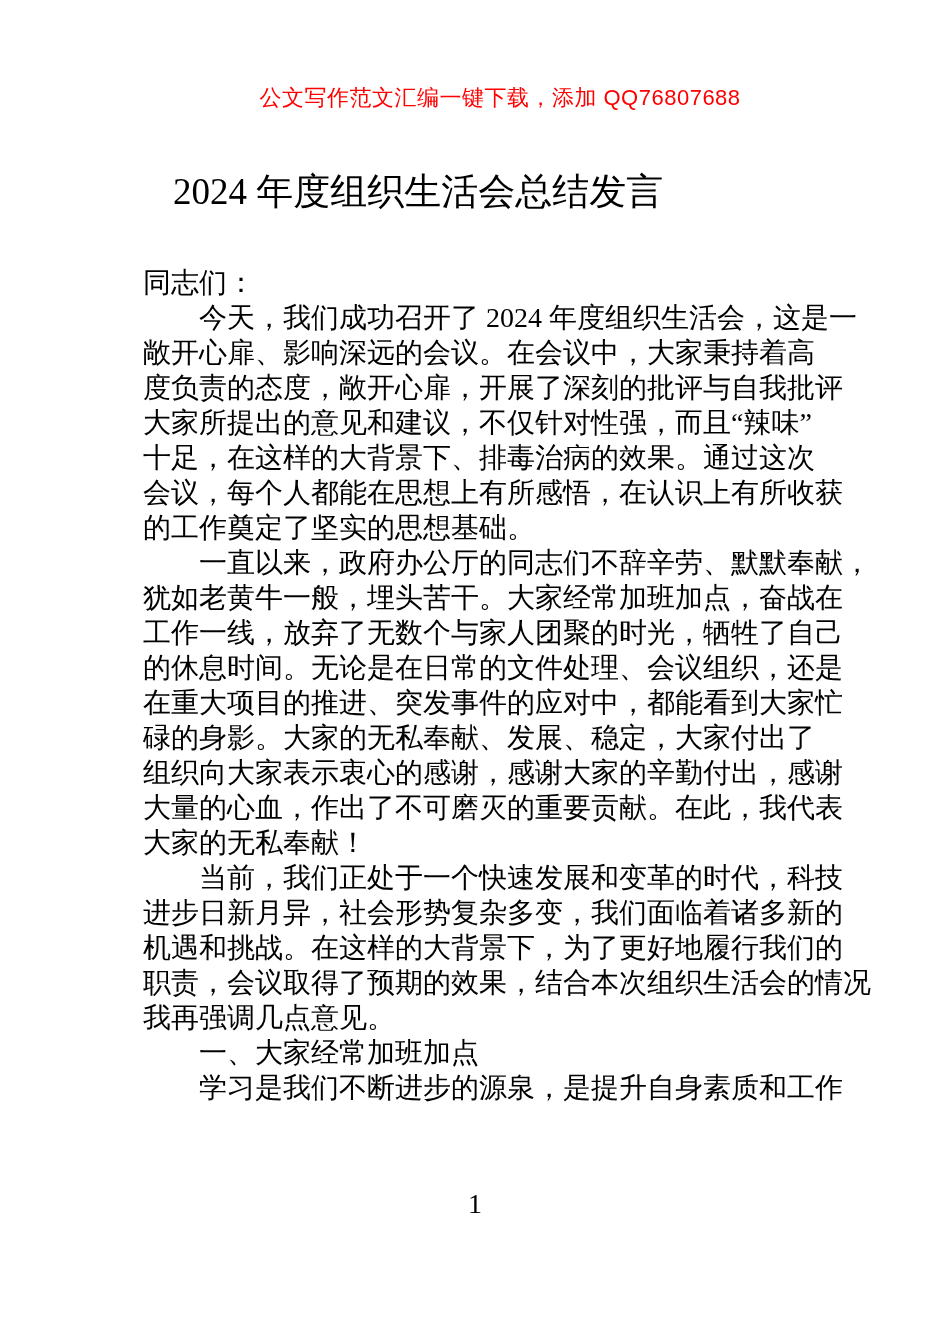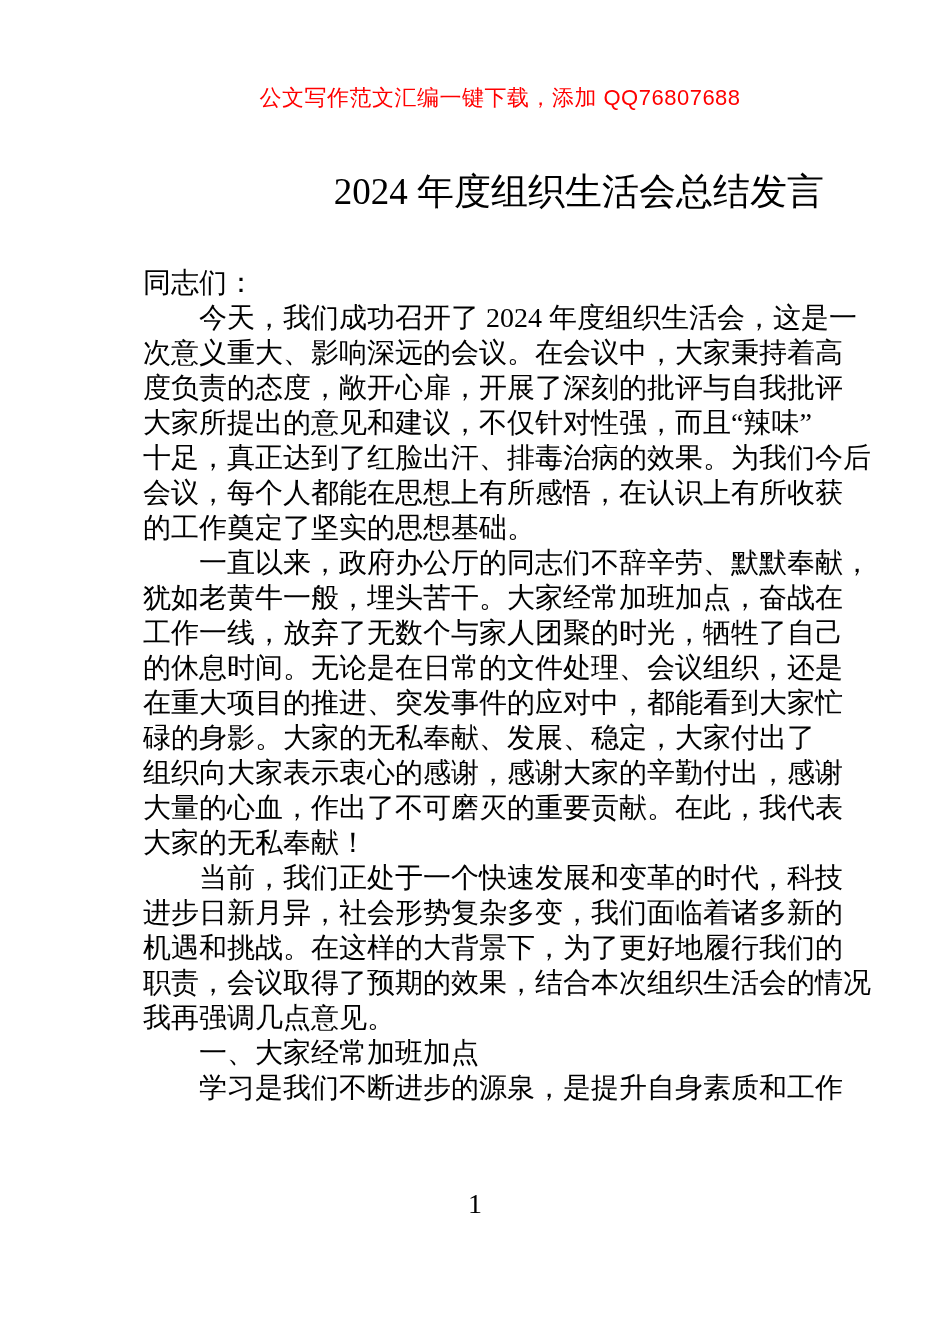--- a/index.html
+++ b/index.html
@@ -30,21 +30,21 @@
     letter-spacing: 0.5px;
   }
   .doc-title {
     position: absolute;
     top: 169px;
     left: 0;
     width: 824px;
     box-sizing: border-box;
     padding-left: 12px;
     margin: 0;
-    text-align: right;
+    text-align: center;
     font-family: "Liberation Serif", serif;
     font-size: 37px;
     line-height: 46px;
     font-weight: 400;
   }
   .doc-body {
     position: absolute;
     top: 265px;
     left: 143px;
     width: 690px;
@@ -73,24 +73,24 @@
 
 <div class="page" style="background: rgb(255, 255, 255); color: rgb(0, 0, 0); padding-left: 27px;">
 
   <div class="promo" style="color: rgb(255, 0, 0);">公文写作范文汇编一键下载，添加 QQ76807688</div>
 
   <h1 class="doc-title">2024 年度组织生活会总结发言</h1>
 
   <div class="doc-body">
       <div class="line">同志们：</div>
       <div class="line">　　今天，我们成功召开了 2024 年度组织生活会，这是一</div>
-      <div class="line">次意义重大、影响深远的会议。在会议中，大家秉持着高</div>
+      <div class="line">敞开心扉、影响深远的会议。在会议中，大家秉持着高</div>
       <div class="line">度负责的态度，敞开心扉，开展了深刻的批评与自我批评</div>
       <div class="line">大家所提出的意见和建议，不仅针对性强，而且“辣味”</div>
-      <div class="line">十足，真正达到了红脸出汗、排毒治病的效果。为我们今后</div>
+      <div class="line">十足，在这样的大背景下、排毒治病的效果。通过这次</div>
       <div class="line">会议，每个人都能在思想上有所感悟，在认识上有所收获</div>
       <div class="line">的工作奠定了坚实的思想基础。</div>
       <div class="line">　　一直以来，政府办公厅的同志们不辞辛劳、默默奉献，</div>
       <div class="line">犹如老黄牛一般，埋头苦干。大家经常加班加点，奋战在</div>
       <div class="line">工作一线，放弃了无数个与家人团聚的时光，牺牲了自己</div>
       <div class="line">的休息时间。无论是在日常的文件处理、会议组织，还是</div>
       <div class="line">在重大项目的推进、突发事件的应对中，都能看到大家忙</div>
       <div class="line">碌的身影。大家的无私奉献、发展、稳定，大家付出了</div>
       <div class="line">组织向大家表示衷心的感谢，感谢大家的辛勤付出，感谢</div>
       <div class="line">大量的心血，作出了不可磨灭的重要贡献。在此，我代表</div>

